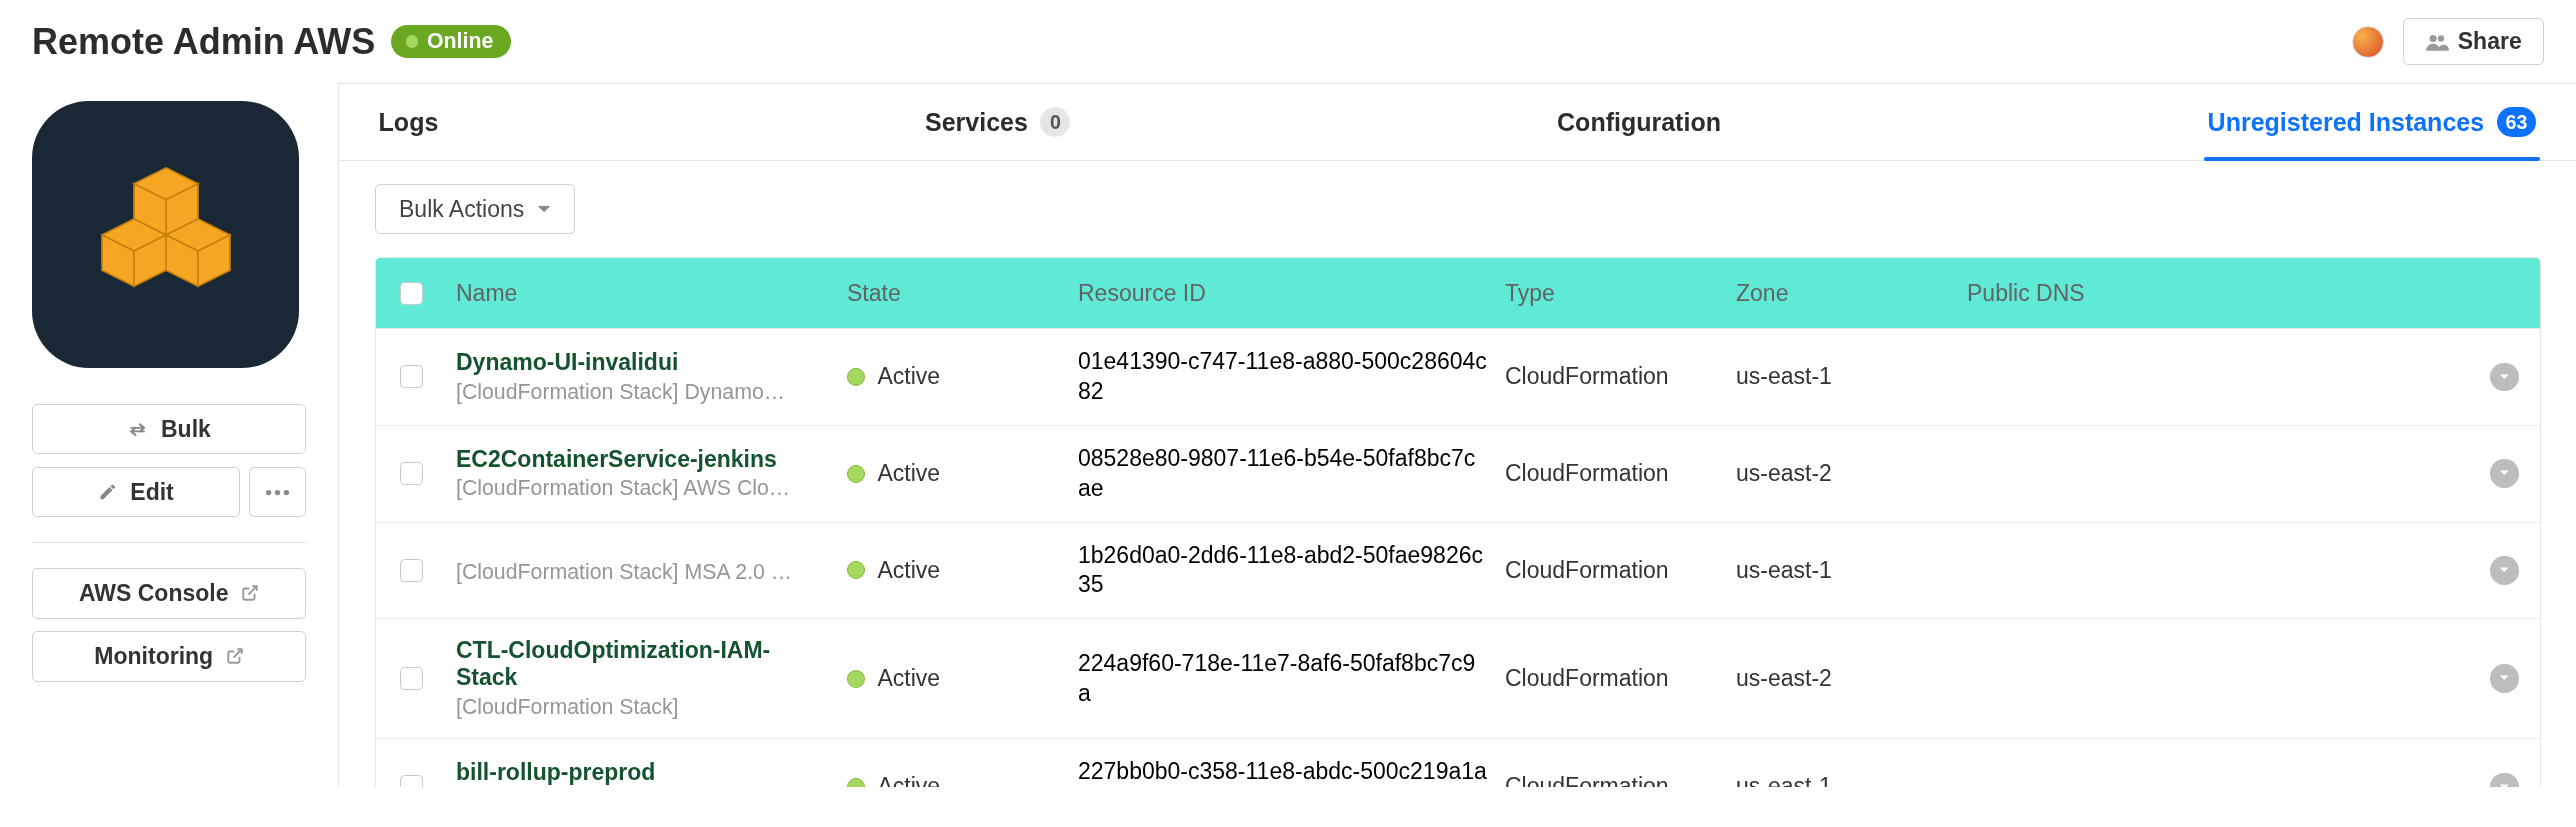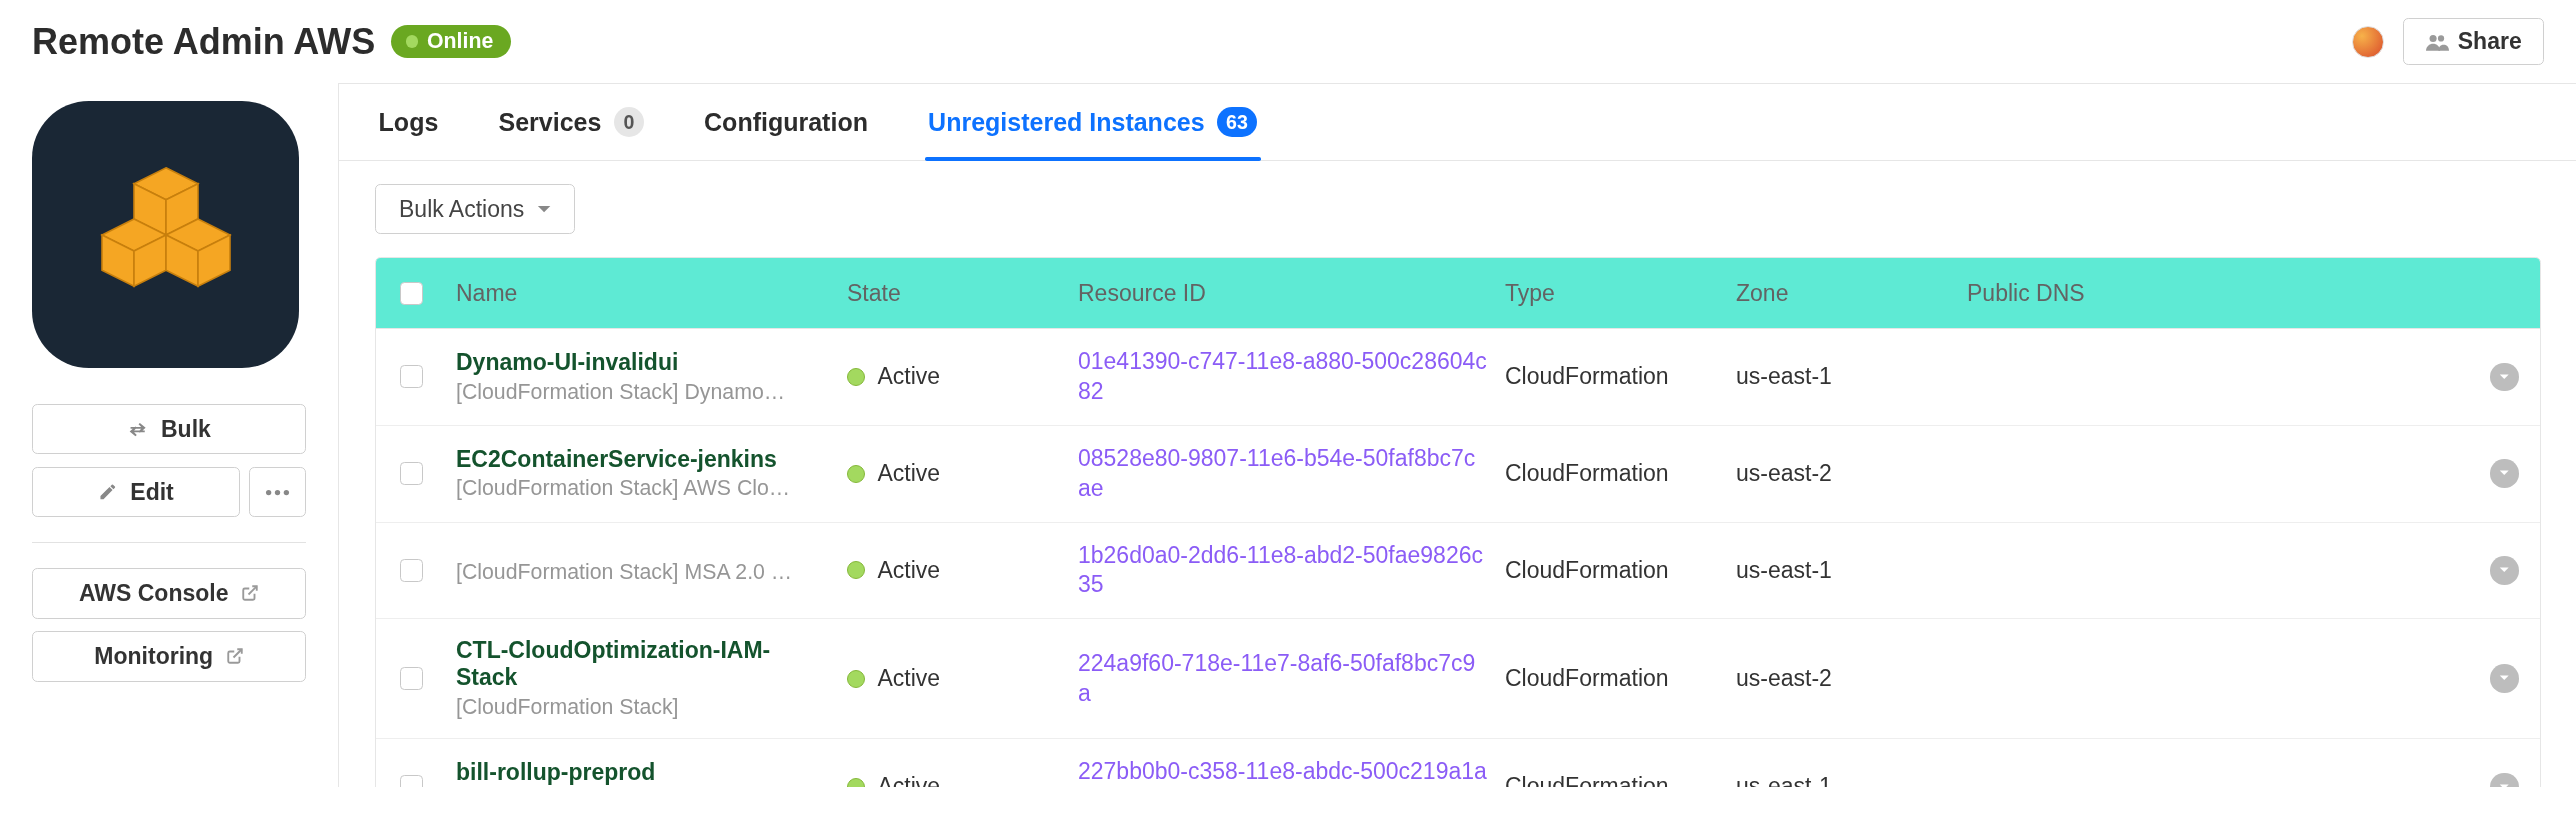--- a/index.html
+++ b/index.html
@@ -25,21 +25,21 @@
 .side-btn-row { display: flex; gap: 9px; margin-bottom: 12.5px; }
 .side-btn { flex: 1; display: flex; align-items: center; justify-content: center; gap: 12.5px; background: #fff; border: 0.9px solid #d0d0d0; border-radius: 5.3px; padding: 10.7px 0; font-size: 23px; font-weight: 600; color: #333; cursor: pointer; }
 .side-btn.sm { flex: 0 0 57px; }
 .divider { border: none; border-top: 0.9px solid #e2e2e2; margin: 25px 0; }
 .ext-btn { width: 100%; display: flex; align-items: center; justify-content: center; gap: 12.5px; background: #fff; border: 0.9px solid #d0d0d0; border-radius: 5.3px; padding: 10.7px 0; font-size: 23px; font-weight: 600; color: #333; cursor: pointer; margin-bottom: 12.5px; }
 
 
 .content { flex: 1; border-left: 0.9px solid #e6e6e6; border-top: 0.9px solid #e6e6e6; }
 
 
-.tabs { display: flex; justify-content: flex-start; gap: 53px; padding: 0 36px; border-bottom: 0.9px solid #e6e6e6; background: #fff; }
+.tabs { display: flex; justify-content: space-between; gap: 36px; padding: 0 36px; border-bottom: 0.9px solid #e6e6e6; background: #fff; }
 .tab { display: flex; align-items: center; gap: 12.5px; padding: 23px 3.6px; font-size: 25px; font-weight: 600; color: #2c2c2c; cursor: pointer; position: relative; }
 .tab.active { color: #0d72ff; }
 .tab.active::after { content: ""; position: absolute; left: 0; right: 0; bottom: -0.9px; height: 4.4px; background: #0d72ff; border-radius: 1.8px; }
 .count-pill { display: inline-flex; align-items: center; justify-content: center; min-width: 30px; height: 30px; padding: 0 9px; border-radius: 15px; background: #e6e6e6; color: #555; font-size: 19.6px; font-weight: 700; }
 .count-pill.blue { background: #0d72ff; color: #fff; }
 
 
 .toolbar { padding: 23px 36px; }
 .bulk-btn { display: inline-flex; align-items: center; gap: 12.5px; background: #fff; border: 0.9px solid #d0d0d0; border-radius: 5.3px; padding: 10.7px 23px; font-size: 23px; font-weight: 500; color: #444; cursor: pointer; }
 
@@ -50,21 +50,21 @@
 .t-head .th { font-size: 23px; font-weight: 500; color: #636363; padding: 21.3px 9px; }
 .t-row { border-bottom: 0.9px solid #eee; }
 .t-row:last-child { border-bottom: none; }
 .td { padding: 18px 9px; font-size: 23px; color: #333; }
 .chk-cell { display: flex; justify-content: center; }
 .chk { width: 23px; height: 23px; border: 1.8px solid #c8c8c8; border-radius: 4.4px; background: #fff; cursor: pointer; }
 .name-main { font-weight: 700; color: #14532d; font-size: 23px; }
 .name-sub { color: #969696; font-size: 21.3px; margin-top: 3.6px; white-space: nowrap; overflow: hidden; text-overflow: ellipsis; max-width: 374px; }
 .state-cell { display: flex; align-items: center; gap: 12.5px; }
 .state-dot { width: 18px; height: 18px; border-radius: 50%; background: #a3d95f; border: 1.8px solid #85b83a; }
-.res-id { color: #8b5cf6; line-height: 1.3; word-break: break-all; }
+.res-id { color: #000000; line-height: 1.3; word-break: break-all; }
 .expand-cell { display: flex; justify-content: center; }
 .expand-btn { width: 28.5px; height: 28.5px; border-radius: 50%; background: #bdbdbd; display: flex; align-items: center; justify-content: center; cursor: pointer; }
 .icon-ext { color: #9a9a9a; }
 </style>
 </head>
 <body>
 <div class="page">
 
 <div class="header">
   <div class="header-title">Remote Admin AWS</div>

